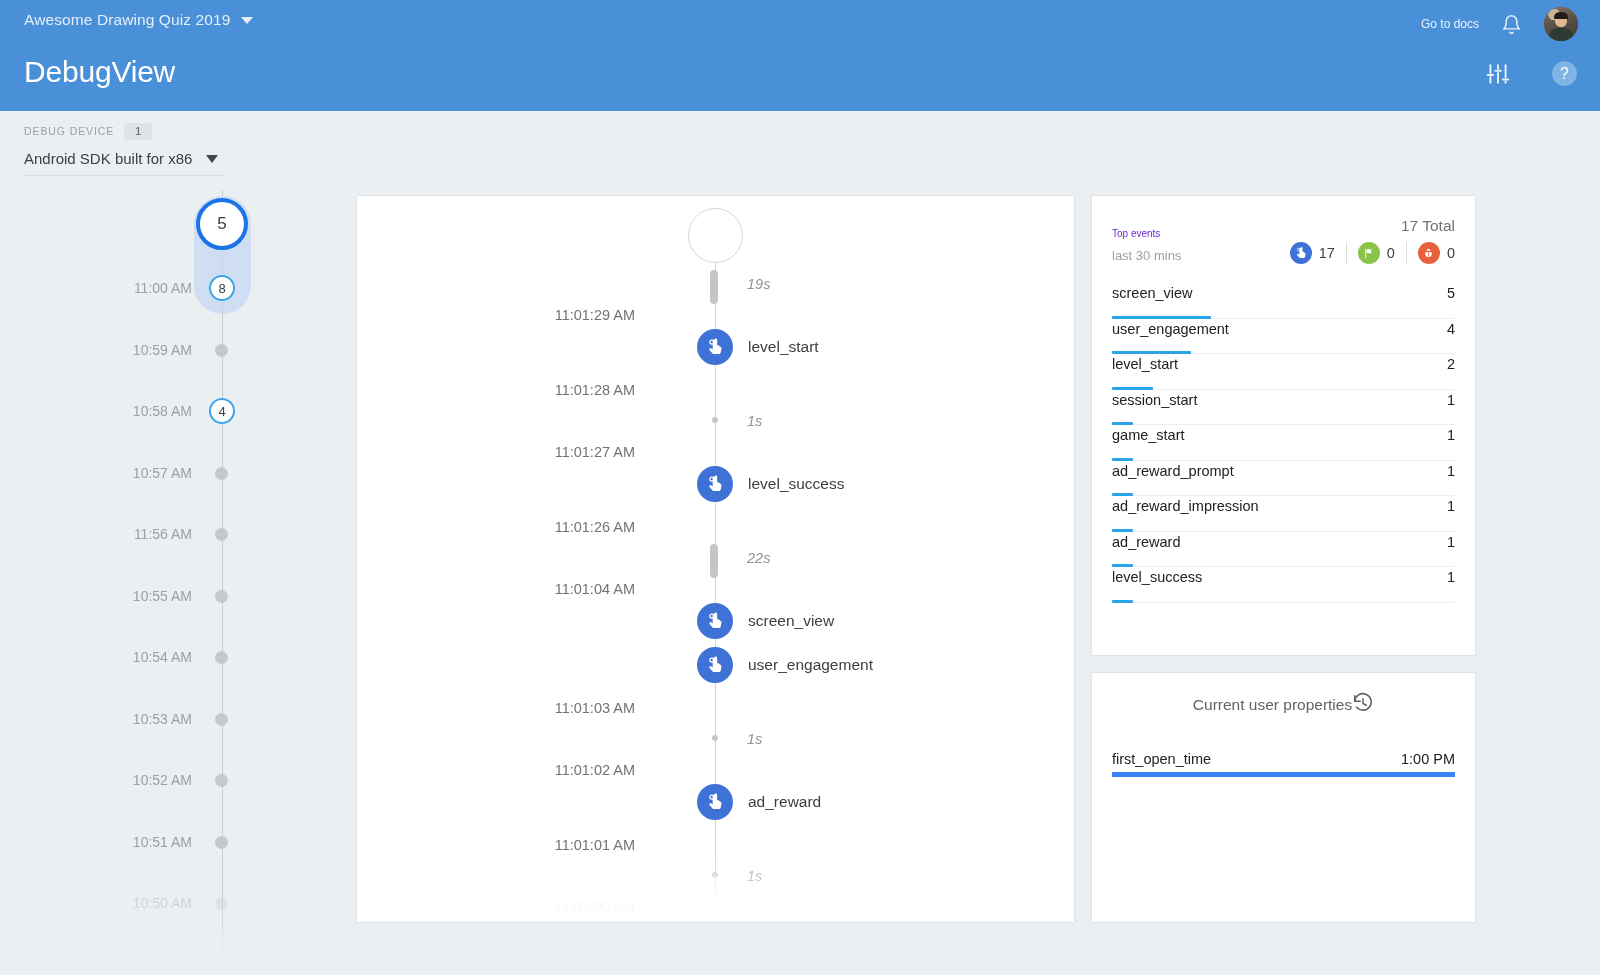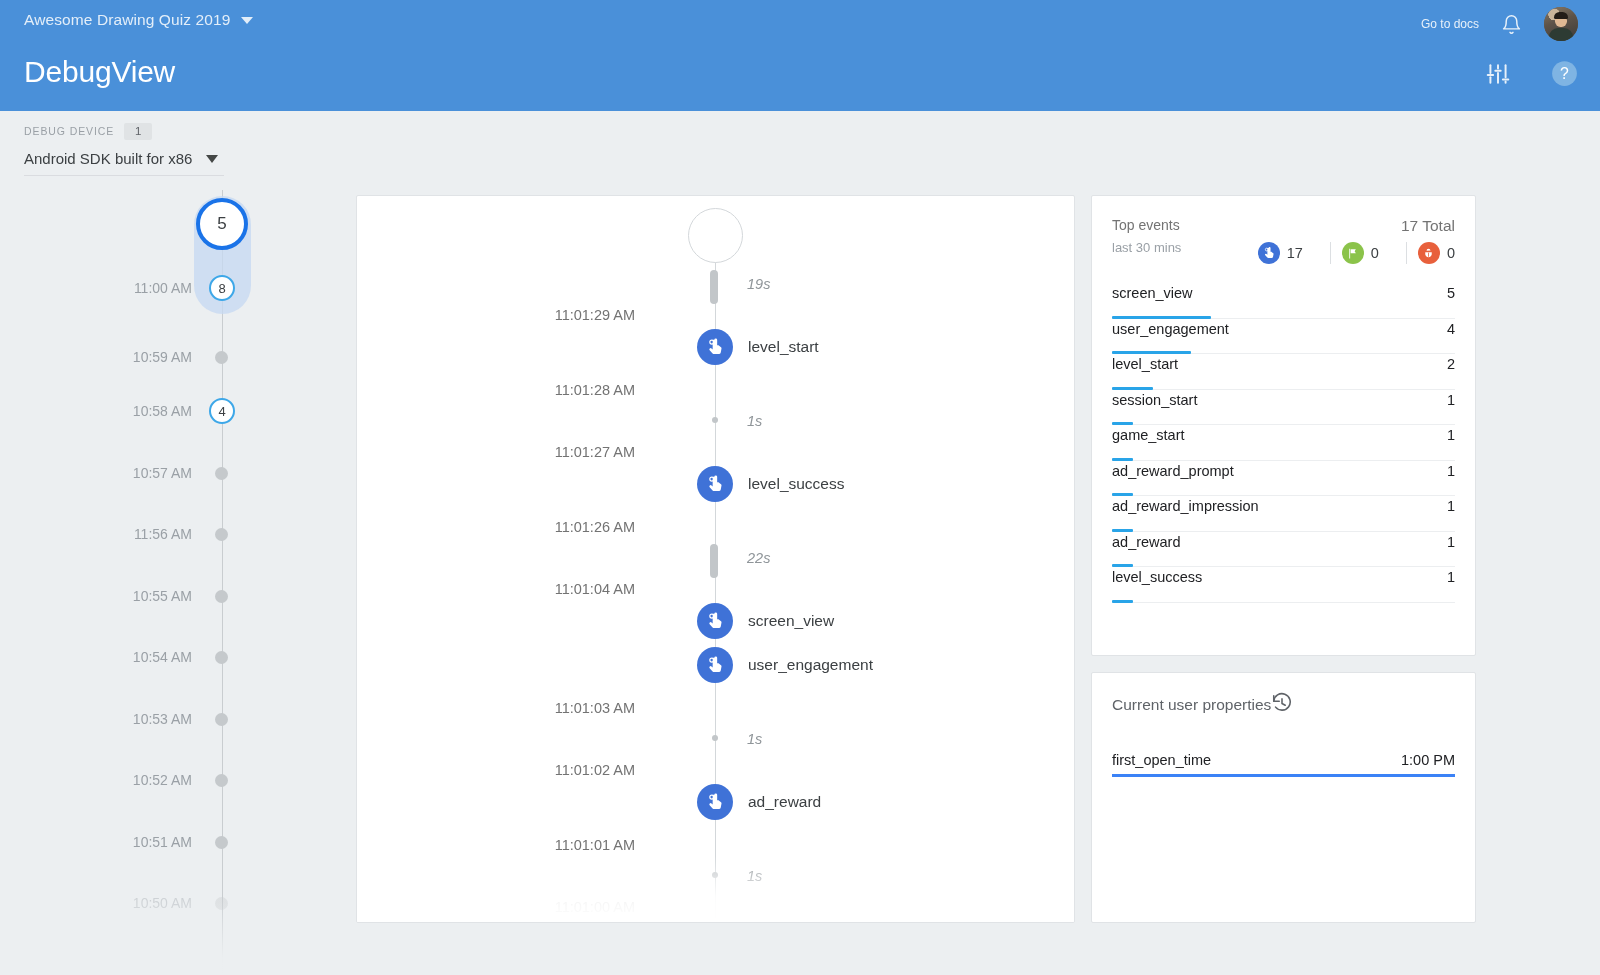--- a/index.html
+++ b/index.html
@@ -303,39 +303,40 @@
   #top-events-card {
     left: 1091px; top: 195px;
     width: 385px; height: 461px;
     padding: 20px 20px 0 20px;
   }
   .te-head {
     display: flex; justify-content: space-between;
     align-items: flex-start;
   }
   .te-title {
-    font-size: 14px;
-    color: #737373;
+    font-size: 10px;
+    color: #6d28d9;
     line-height: 19px;
+    margin-top: 8px;
   }
   .te-sub {
     font-size: 13px;
     color: #9aa0a6;
     margin-top: 5px;
   }
   .te-total {
     font-size: 15.5px;
     color: #737373;
     text-align: right;
     line-height: 19px;
   }
   .te-stats {
     display: flex; align-items: center;
     margin-top: 7px;
-    gap: 16px;
+    gap: 0;
   }
   .stat {
     display: flex; align-items: center; gap: 7px;
     padding: 0 11px;
   }
   .stat:first-child { padding-left: 0; }
   .stat:last-child { padding-right: 0; }
   .stat + .stat { border-left: 1px solid #dcdfe2; }
   .stat-num { font-size: 14.5px; color: #3c4043; }
   .badge {
@@ -369,31 +370,31 @@
     border-radius: 1px;
   }
 
   
   #user-props-card {
     left: 1091px; top: 672px;
     width: 385px; height: 251px;
     padding: 18px 20px 0 20px;
   }
   .up-head {
-    display: flex; justify-content: flex-start;
+    display: flex; justify-content: center;
     align-items: center;
     height: 28px;
   }
   .up-title { font-size: 15.5px; color: #5f6368; }
   .up-row {
     display: flex; justify-content: space-between;
     align-items: center;
     margin-top: 26px;
     height: 32px;
-    border-bottom: 3px solid #3b82f6;
+    border-bottom: 5px solid #3b82f6;
   }
   .up-key   { font-size: 14.5px; color: #202124; }
   .up-value { font-size: 14.5px; color: #202124; }
 </style>
 </head>
 <body>
 
 <div class="topbar">
 
   <div class="project-row">
@@ -453,21 +454,21 @@
   </div>
 </div>
 
 <div class="timeline">
   <div class="tl-axis"></div>
   <div class="tl-hl"></div>
   <div id="tl-rows">
       <div class="tl-row" style="top: 88px;">
         <span class="tl-time">11:00 AM</span>
       </div>
-      <div class="tl-row" style="top: 149.5px; margin-top: 7px;">
+      <div class="tl-row" style="top: 149.5px;">
         <span class="tl-time">10:59 AM</span>
         <span class="tl-dot"></span>
       </div>
       <div class="tl-row" style="top: 211px;">
         <span class="tl-time">10:58 AM</span>
         <span class="tl-med" style="top: -3px;">4</span>
       </div>
       <div class="tl-row" style="top: 272.5px;">
         <span class="tl-time">10:57 AM</span>
         <span class="tl-dot"></span>

